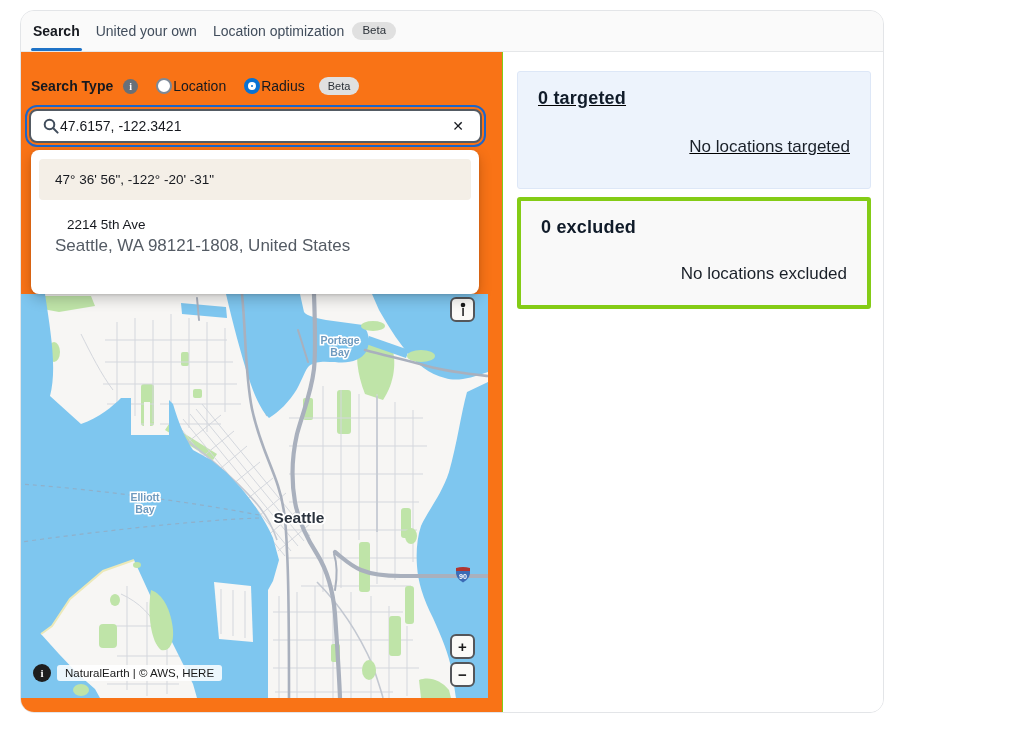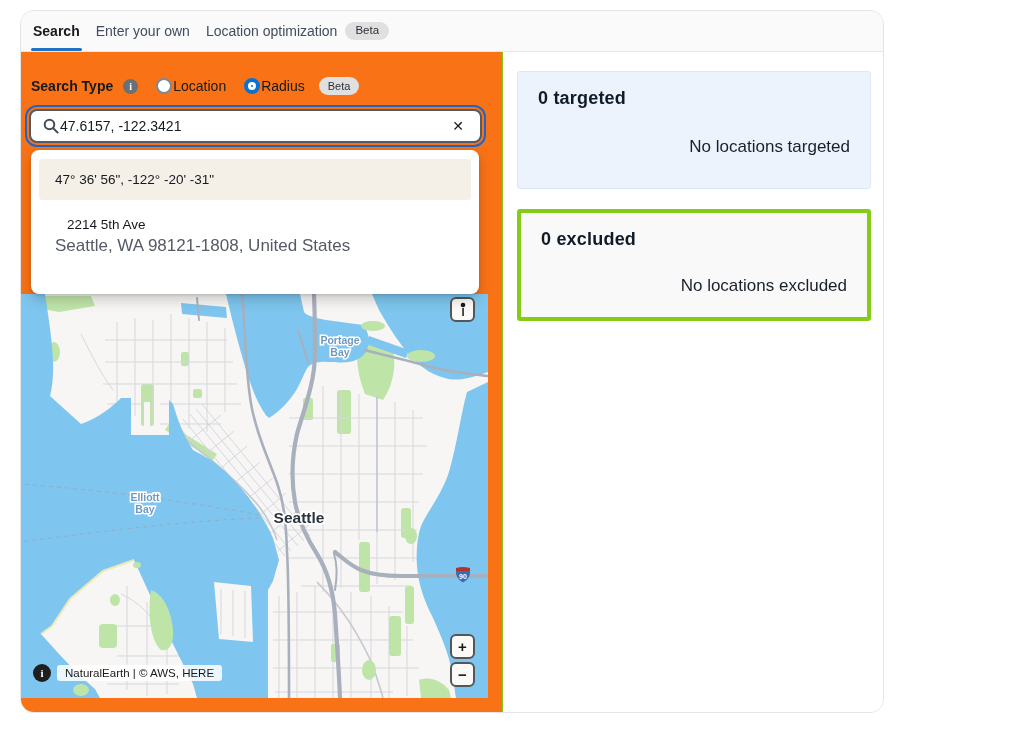--- a/index.html
+++ b/index.html
@@ -49,36 +49,36 @@
   .zoomin  { right:13px; top:340px; }
   .zoomout { right:13px; top:368px; }
   .attrib { position:absolute; left:12px; bottom:16px; display:flex; align-items:center; gap:6px; }
   .attrib .i-circle { width:18px; height:18px; border-radius:50%; background:#1e1e1e; color:#fff; display:flex; align-items:center; justify-content:center;
     font-size:11px; font-weight:700; font-family:"Liberation Serif", serif; cursor:pointer; }
   .attrib .pill { background:rgba(255,255,255,.85); border-radius:3px; padding:2px 8px; font-size:11.5px; color:#1a1a1a; }
   
   .panel { border-radius:3px; padding:16px 20px; }
   .panel h2 { font-size:18px; font-weight:700; color:#101b29; letter-spacing:.2px; }
   .panel .empty { text-align:right; font-size:17px; color:#1a2029; }
-  .panel.targeted { height:118px; background:#edf3fc; border:1px solid #dde7f7; margin-bottom:20px; }
+  .panel.targeted { height:118px; background:#edf3fc; border:1px solid #dde7f7; margin-bottom:8px;text-decoration:underline; }
   .panel.targeted .empty { margin-top:28px; }
   .panel.excluded { height:112px; background:#f9f9f9; border:4px solid #84cc16; }
   .panel.excluded .empty { margin-top:26px; }
 </style>
 </head>
 <body>
 
 <div class="card">
 
   <div class="tabbar">
     <div class="tab active">
       <span>Search</span>
     </div>
     <div class="tab">
-      <span>Enter your own</span>
+      <span>United your own</span>
     </div>
     <div class="tab">
       <span>Location optimization</span>
       <span class="badge">Beta</span>
     </div>
   </div>
 
   <div class="body">
     <div class="leftcol">
 

